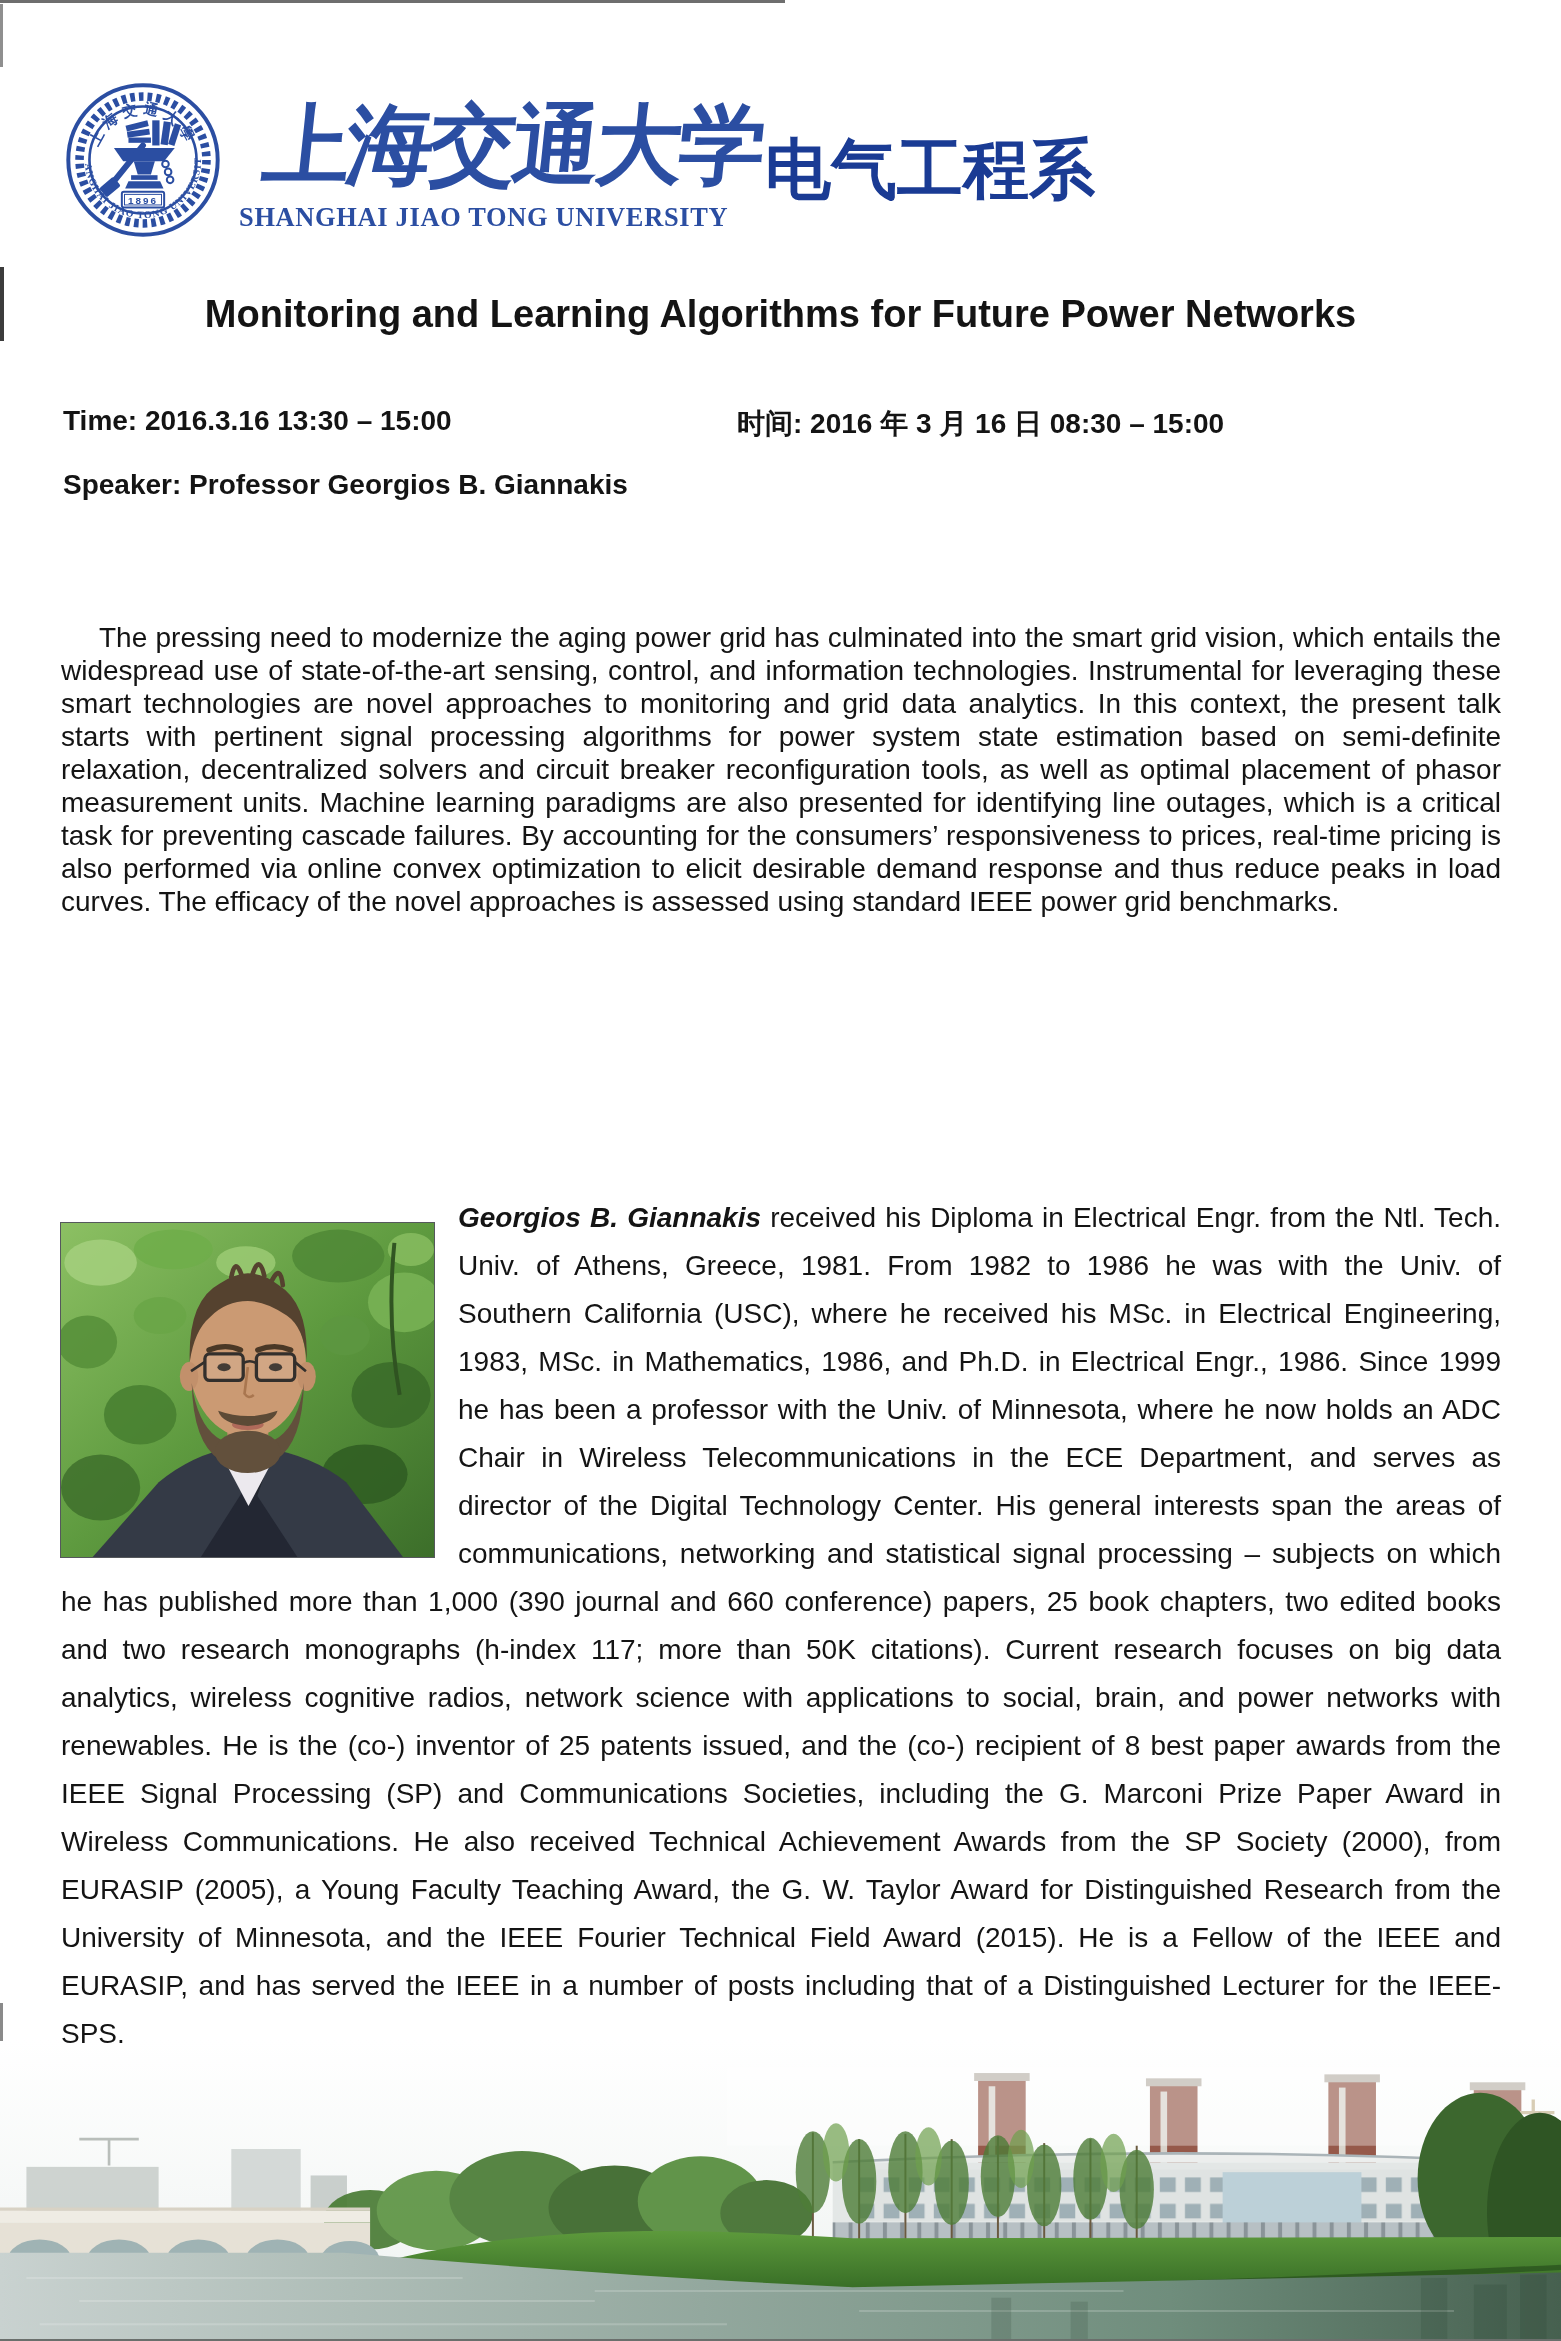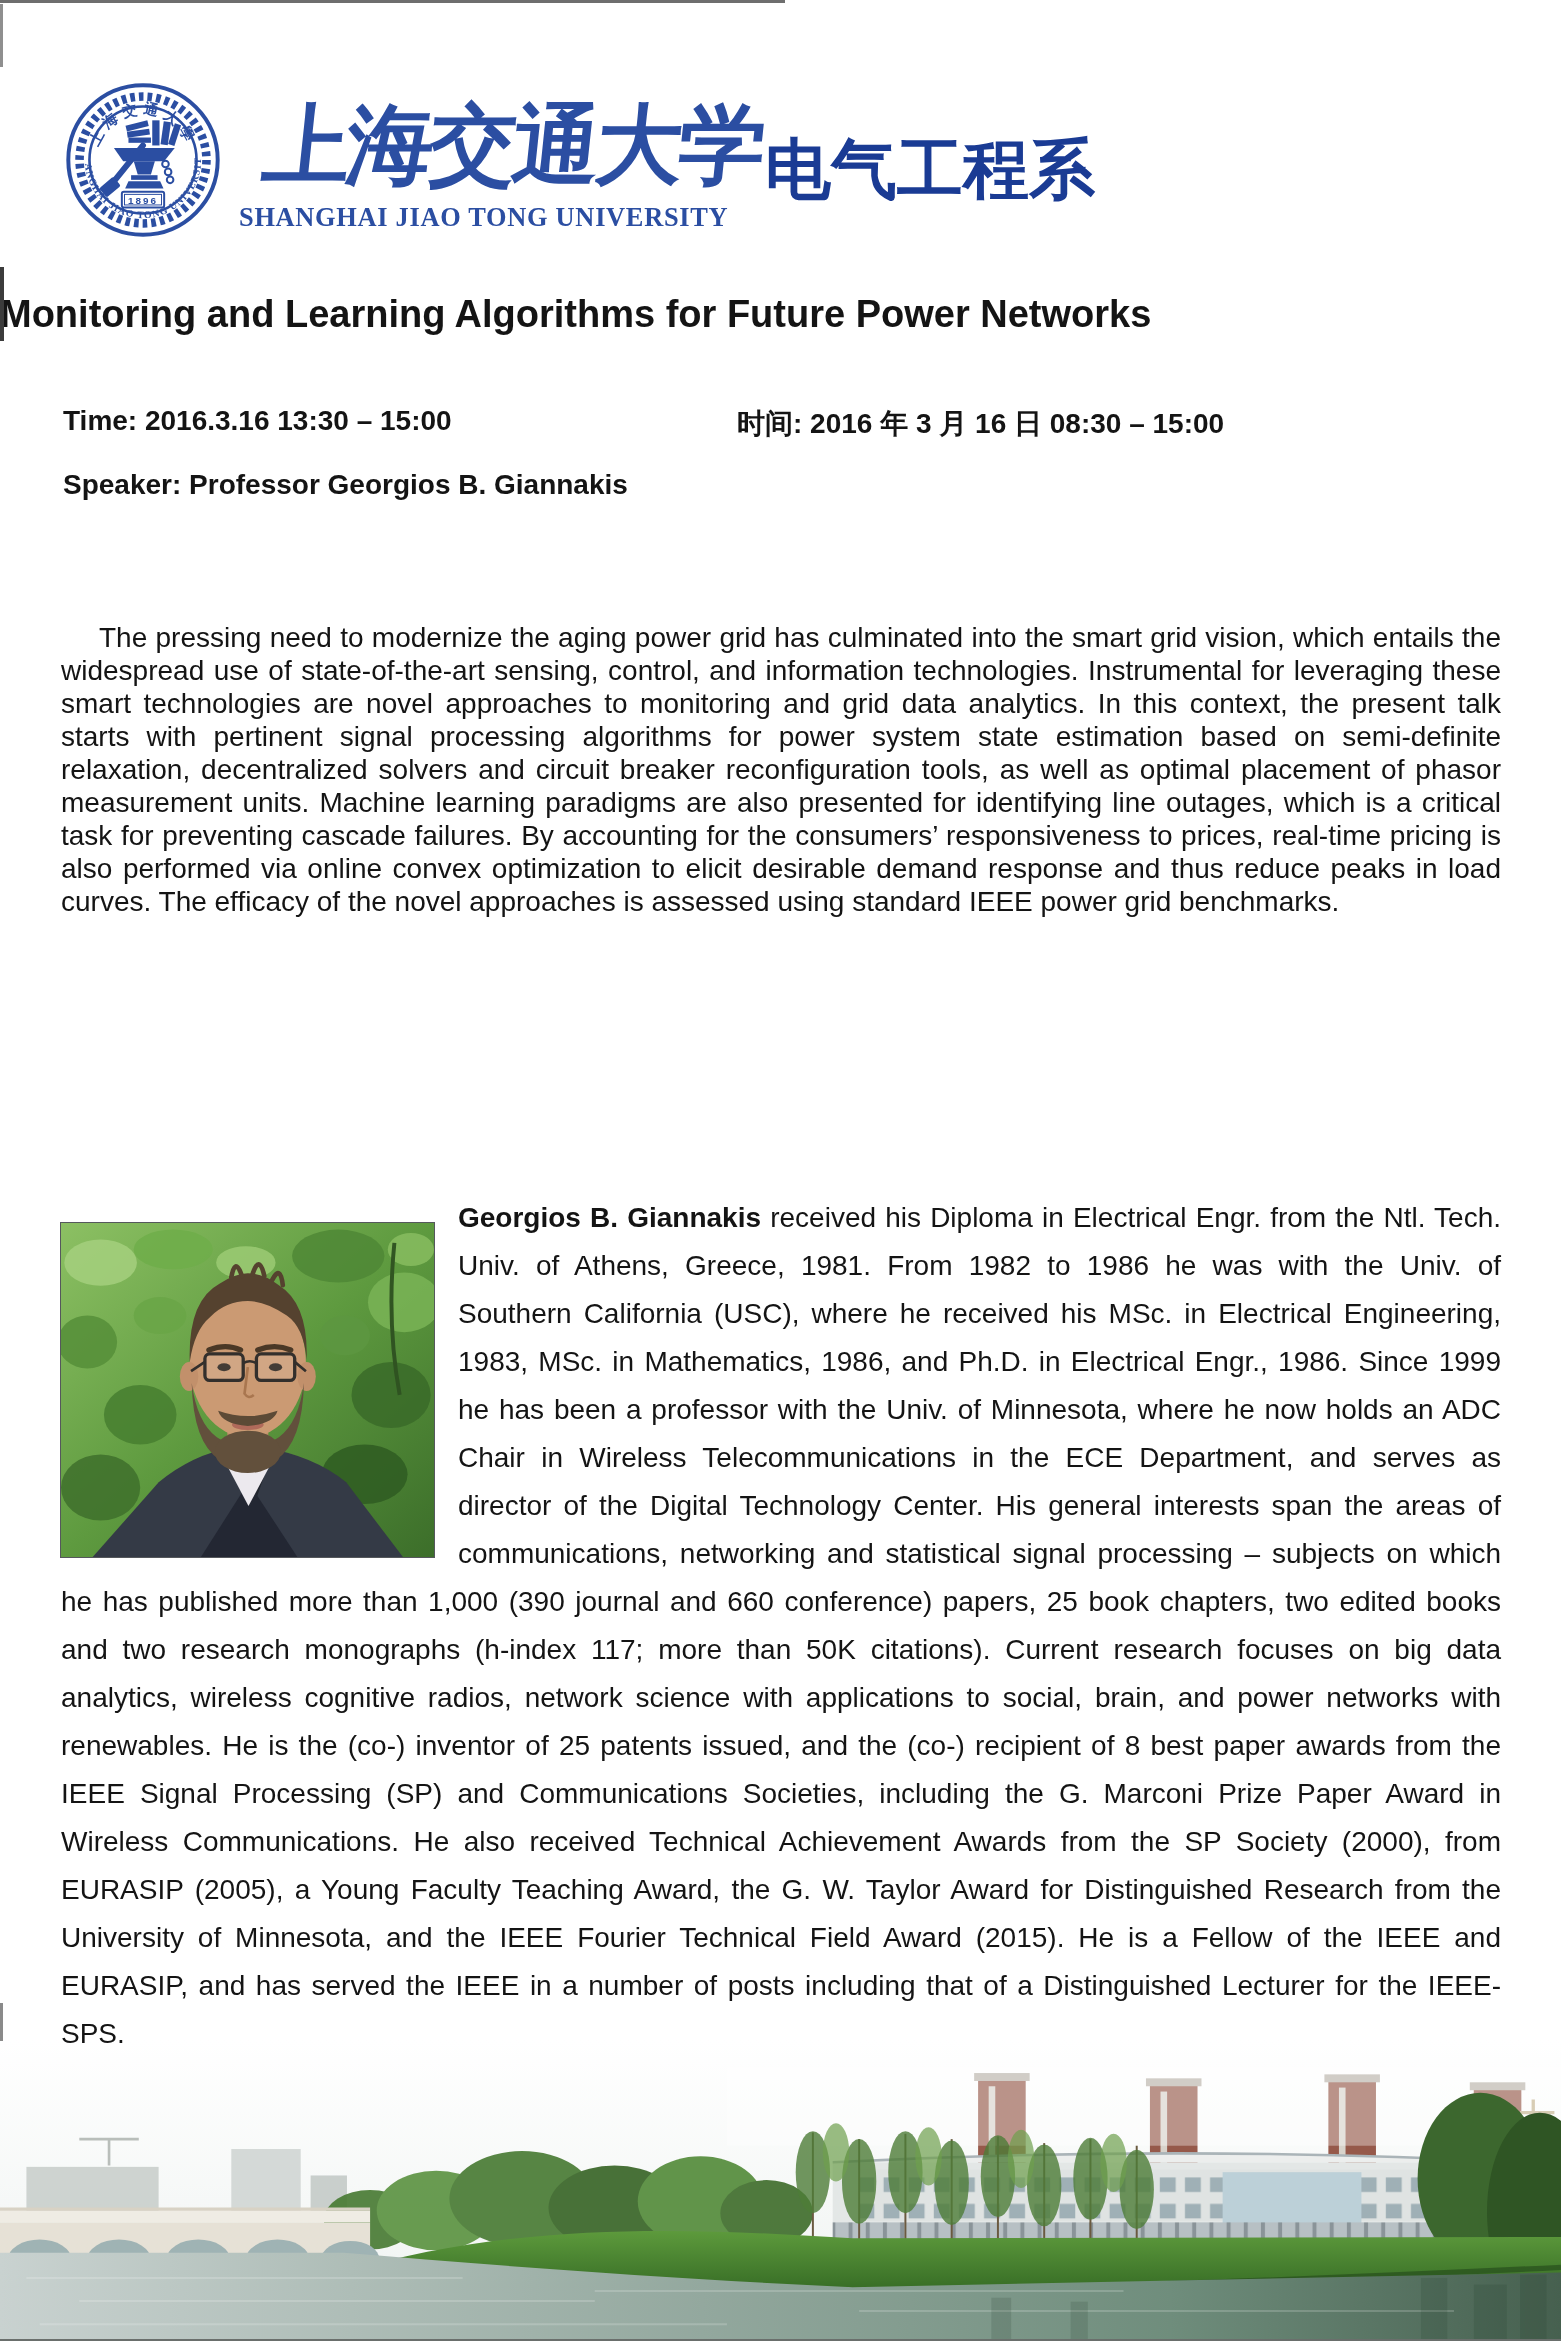--- a/index.html
+++ b/index.html
@@ -31,39 +31,39 @@
     font-family:"Liberation Serif","DejaVu Serif",serif; color:var(--logo_blue,#2B4EA2);
     letter-spacing:0.7px; white-space:nowrap;
   }
   .dept {
     position:absolute; left:765px; top:137px; font-size:66px; line-height:1;
     font-weight:700; color:var(--dept_blue,#1A3B94); letter-spacing:0;
     font-family:"DejaVu Sans",sans-serif; white-space:nowrap;
   }
 
   .title {
-    position:absolute; left:0; right:0; top:293px; text-align:left;
+    position:absolute; left:0; right:0; top:293px; text-align:center;
     font-size:38px; font-weight:700; letter-spacing:0; color:var(--ink,#141414);
   }
 
   .info { position:absolute; left:63px; top:405px; width:1441px; }
   .info-row { position:relative; height:64px; }
   .cell-en { position:absolute; left:0;    top:0; font-size:28px; font-weight:700; white-space:nowrap; }
   .cell-cn { position:absolute; left:674px; top:0; font-size:28px; font-weight:700; white-space:nowrap; }
 
   .abstract {
     position:absolute; left:61px; top:621px; width:1440px;
     font-size:28px; line-height:33px; text-align:justify; text-indent:38px;
   }
 
   .bio {
     position:absolute; left:61px; top:1194px; width:1440px; z-index:2;
     font-size:28px; line-height:48px; text-align:justify;
   }
-  .bio-name { font-weight:700; }
+  .bio-name { font-weight:700;font-style:italic; }
   .bio-photo {
     float:left; width:373px; height:334px; margin:29px 24px 9.3px 0;
     outline:1.3px solid #55585c; background:#6f9b4c;
   }
 
   .pano { position:absolute; left:0; top:2040px; width:1561px; height:302px; z-index:1; }
 </style>
 <title>Monitoring and Learning Algorithms for Future Power Networks</title></head>
 <body>
 

